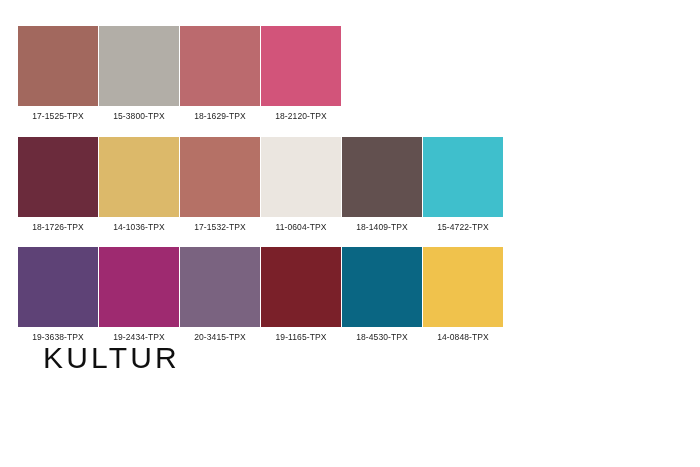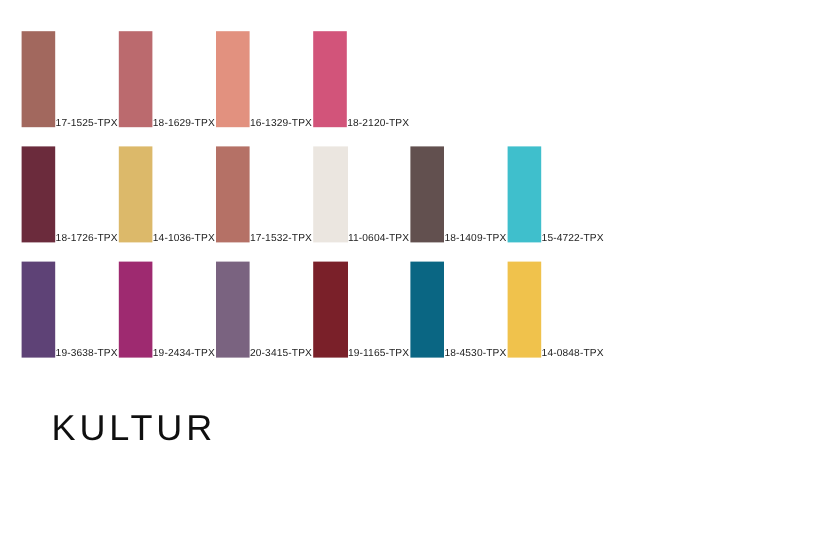--- a/index.html
+++ b/index.html
@@ -31,22 +31,22 @@
   .swatch-row {
     display: flex;
     flex-direction: row;
     align-items: flex-start;
     margin-bottom: 16px;
   }
   .swatch-cell {
     width: 80px;
     margin-right: 1px;
     display: flex;
-    flex-direction: row;
-    align-items: flex-end;
+    flex-direction: column;
+    align-items: center;
   }
   .swatch-chip {
     width: 80px;
     height: 80px;
     display: block;
   }
   .swatch-label {
     font-size: 8.5px;
     color: #232323;
     line-height: 1;
@@ -73,26 +73,26 @@
 <div class="palette-card">
 
   <div class="swatch-rows">
 
     <div class="swatch-row">
       <div class="swatch-cell">
         <span class="swatch-chip" style="background-color: rgb(162, 104, 94);"></span>
         <span class="swatch-label">17-1525-TPX</span>
       </div>
       <div class="swatch-cell">
+        <span class="swatch-chip" style="background-color: rgb(178, 174, 167);"></span>
+        <span class="swatch-label">15-3800-TPX</span>
+      </div>
+      <div class="swatch-cell">
         <span class="swatch-chip" style="background-color: rgb(187, 106, 110);"></span>
         <span class="swatch-label">18-1629-TPX</span>
-      </div>
-      <div class="swatch-cell">
-        <span class="swatch-chip" style="background-color: rgb(226, 145, 127);"></span>
-        <span class="swatch-label">16-1329-TPX</span>
       </div>
       <div class="swatch-cell">
         <span class="swatch-chip" style="background-color: rgb(210, 84, 122);"></span>
         <span class="swatch-label">18-2120-TPX</span>
       </div>
     </div>
 
     <div class="swatch-row">
       <div class="swatch-cell">
         <span class="swatch-chip" style="background-color: rgb(107, 43, 60);"></span>

